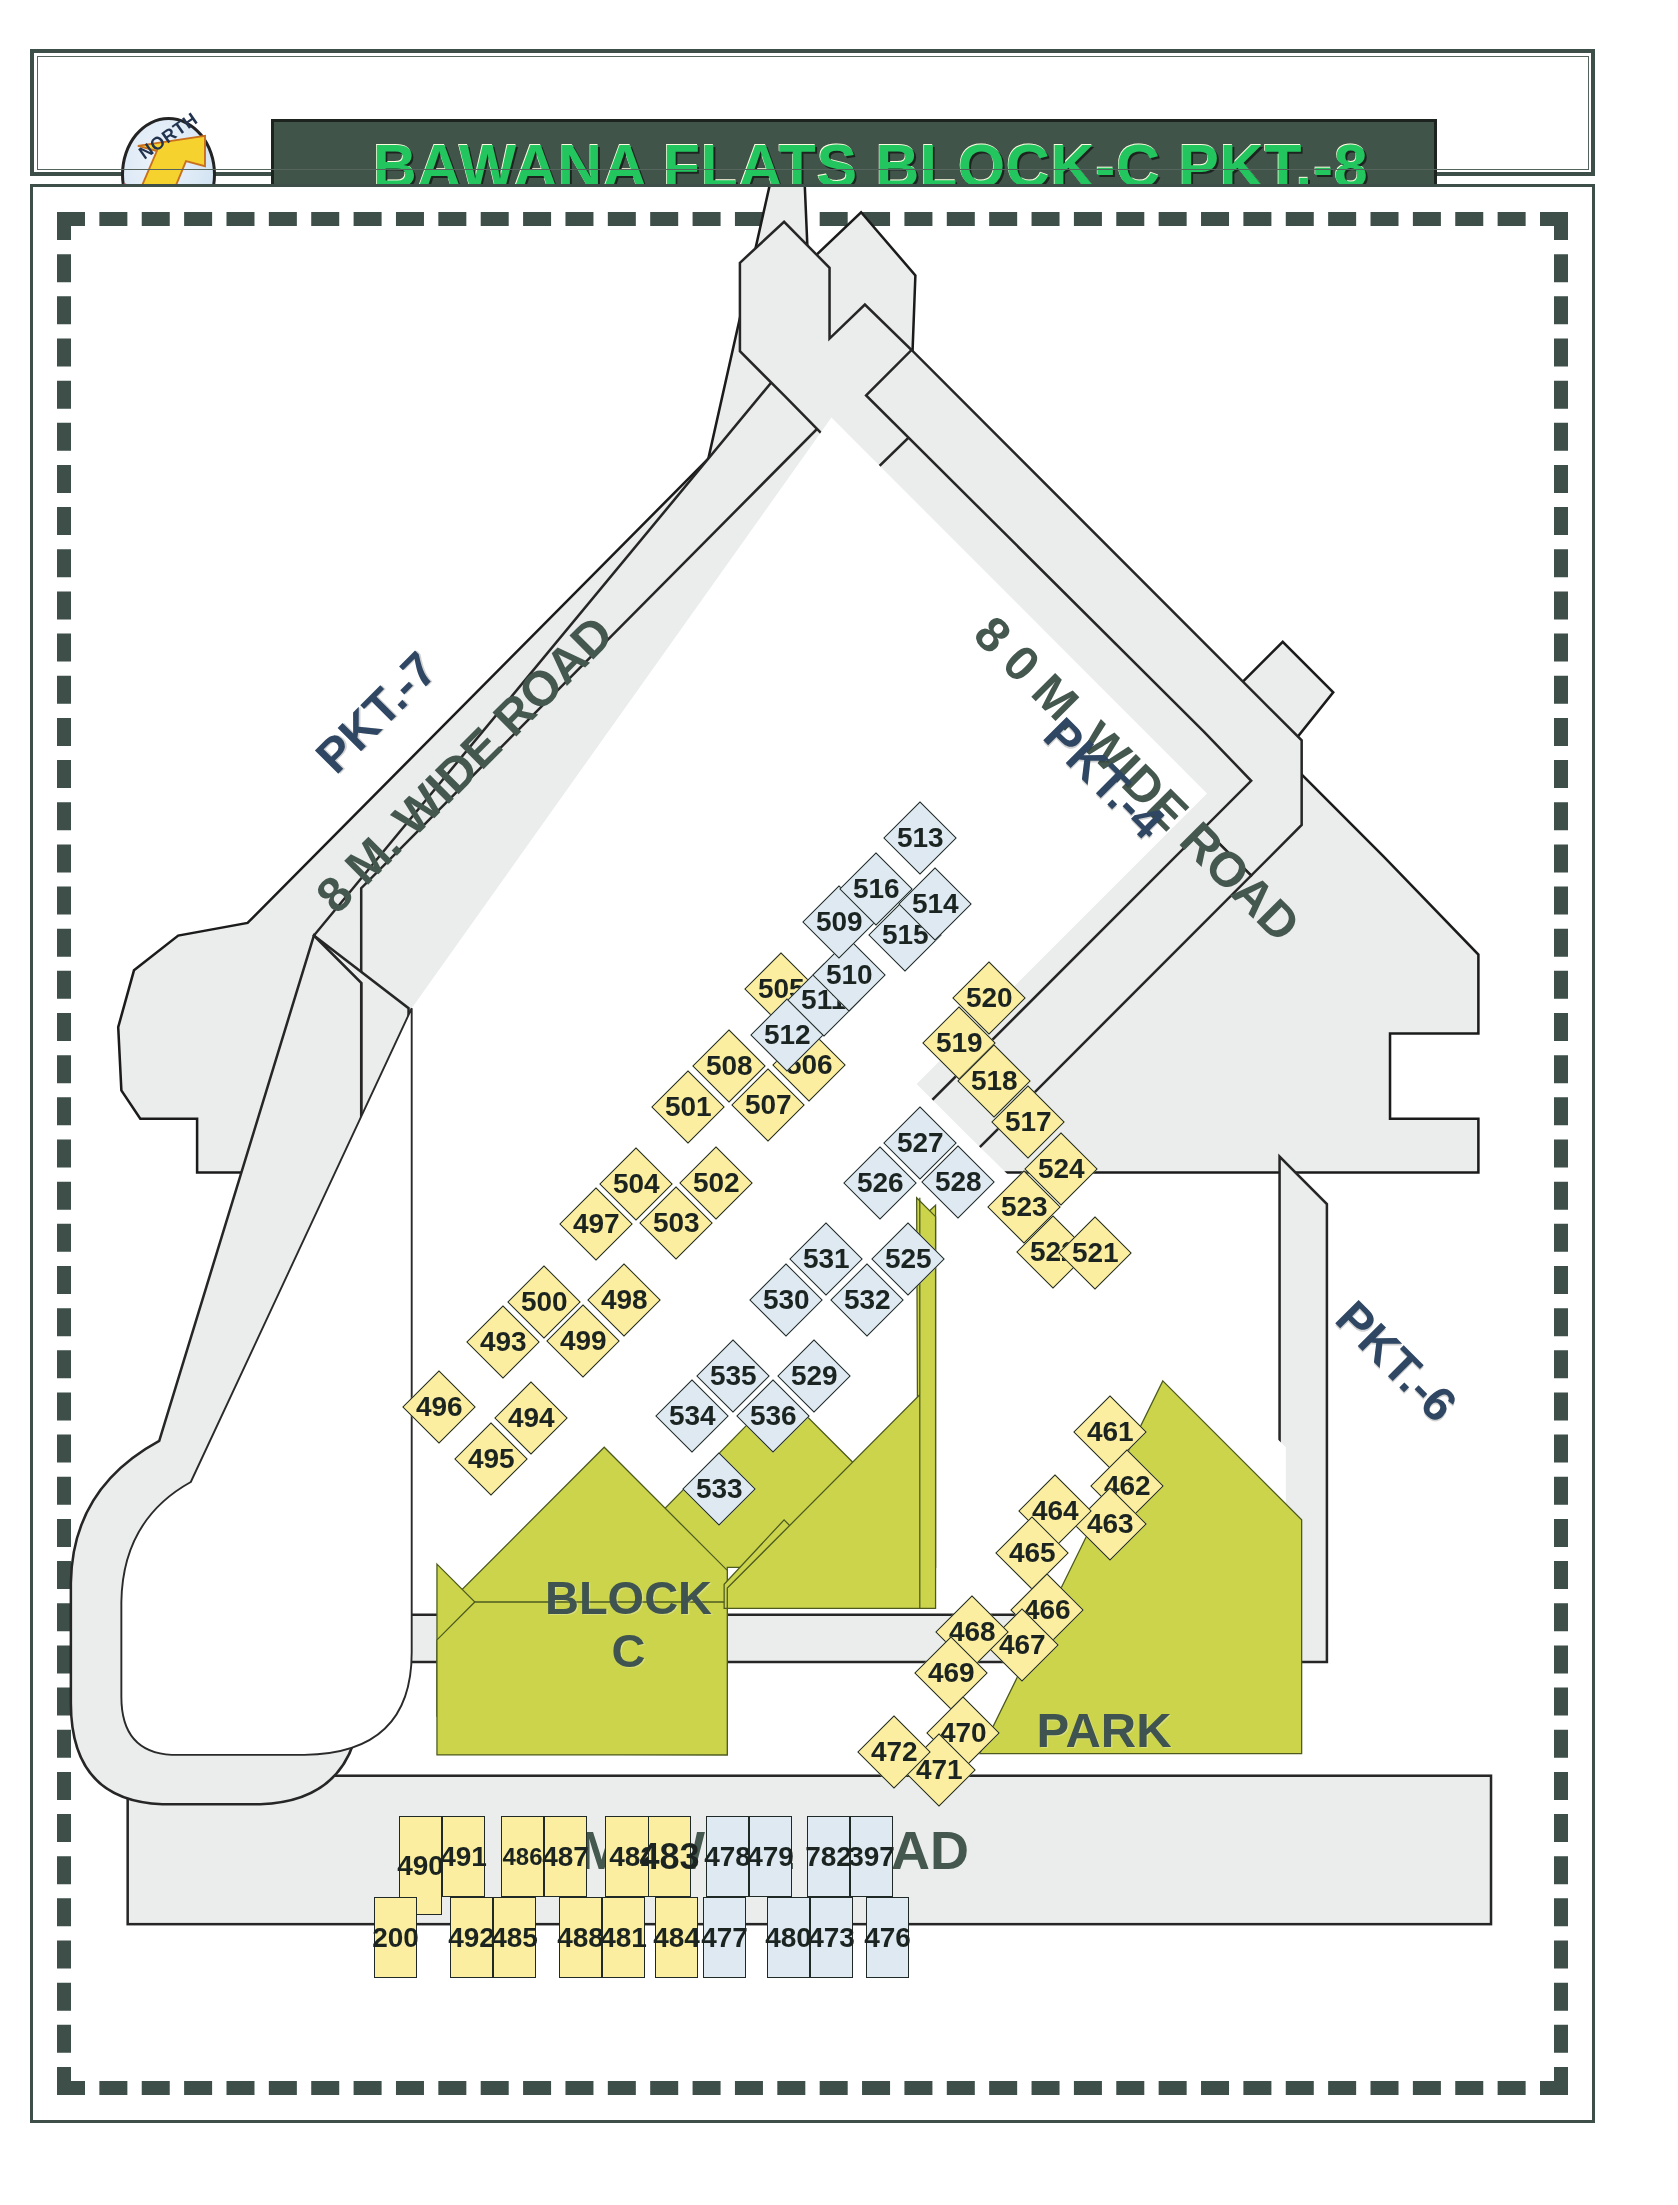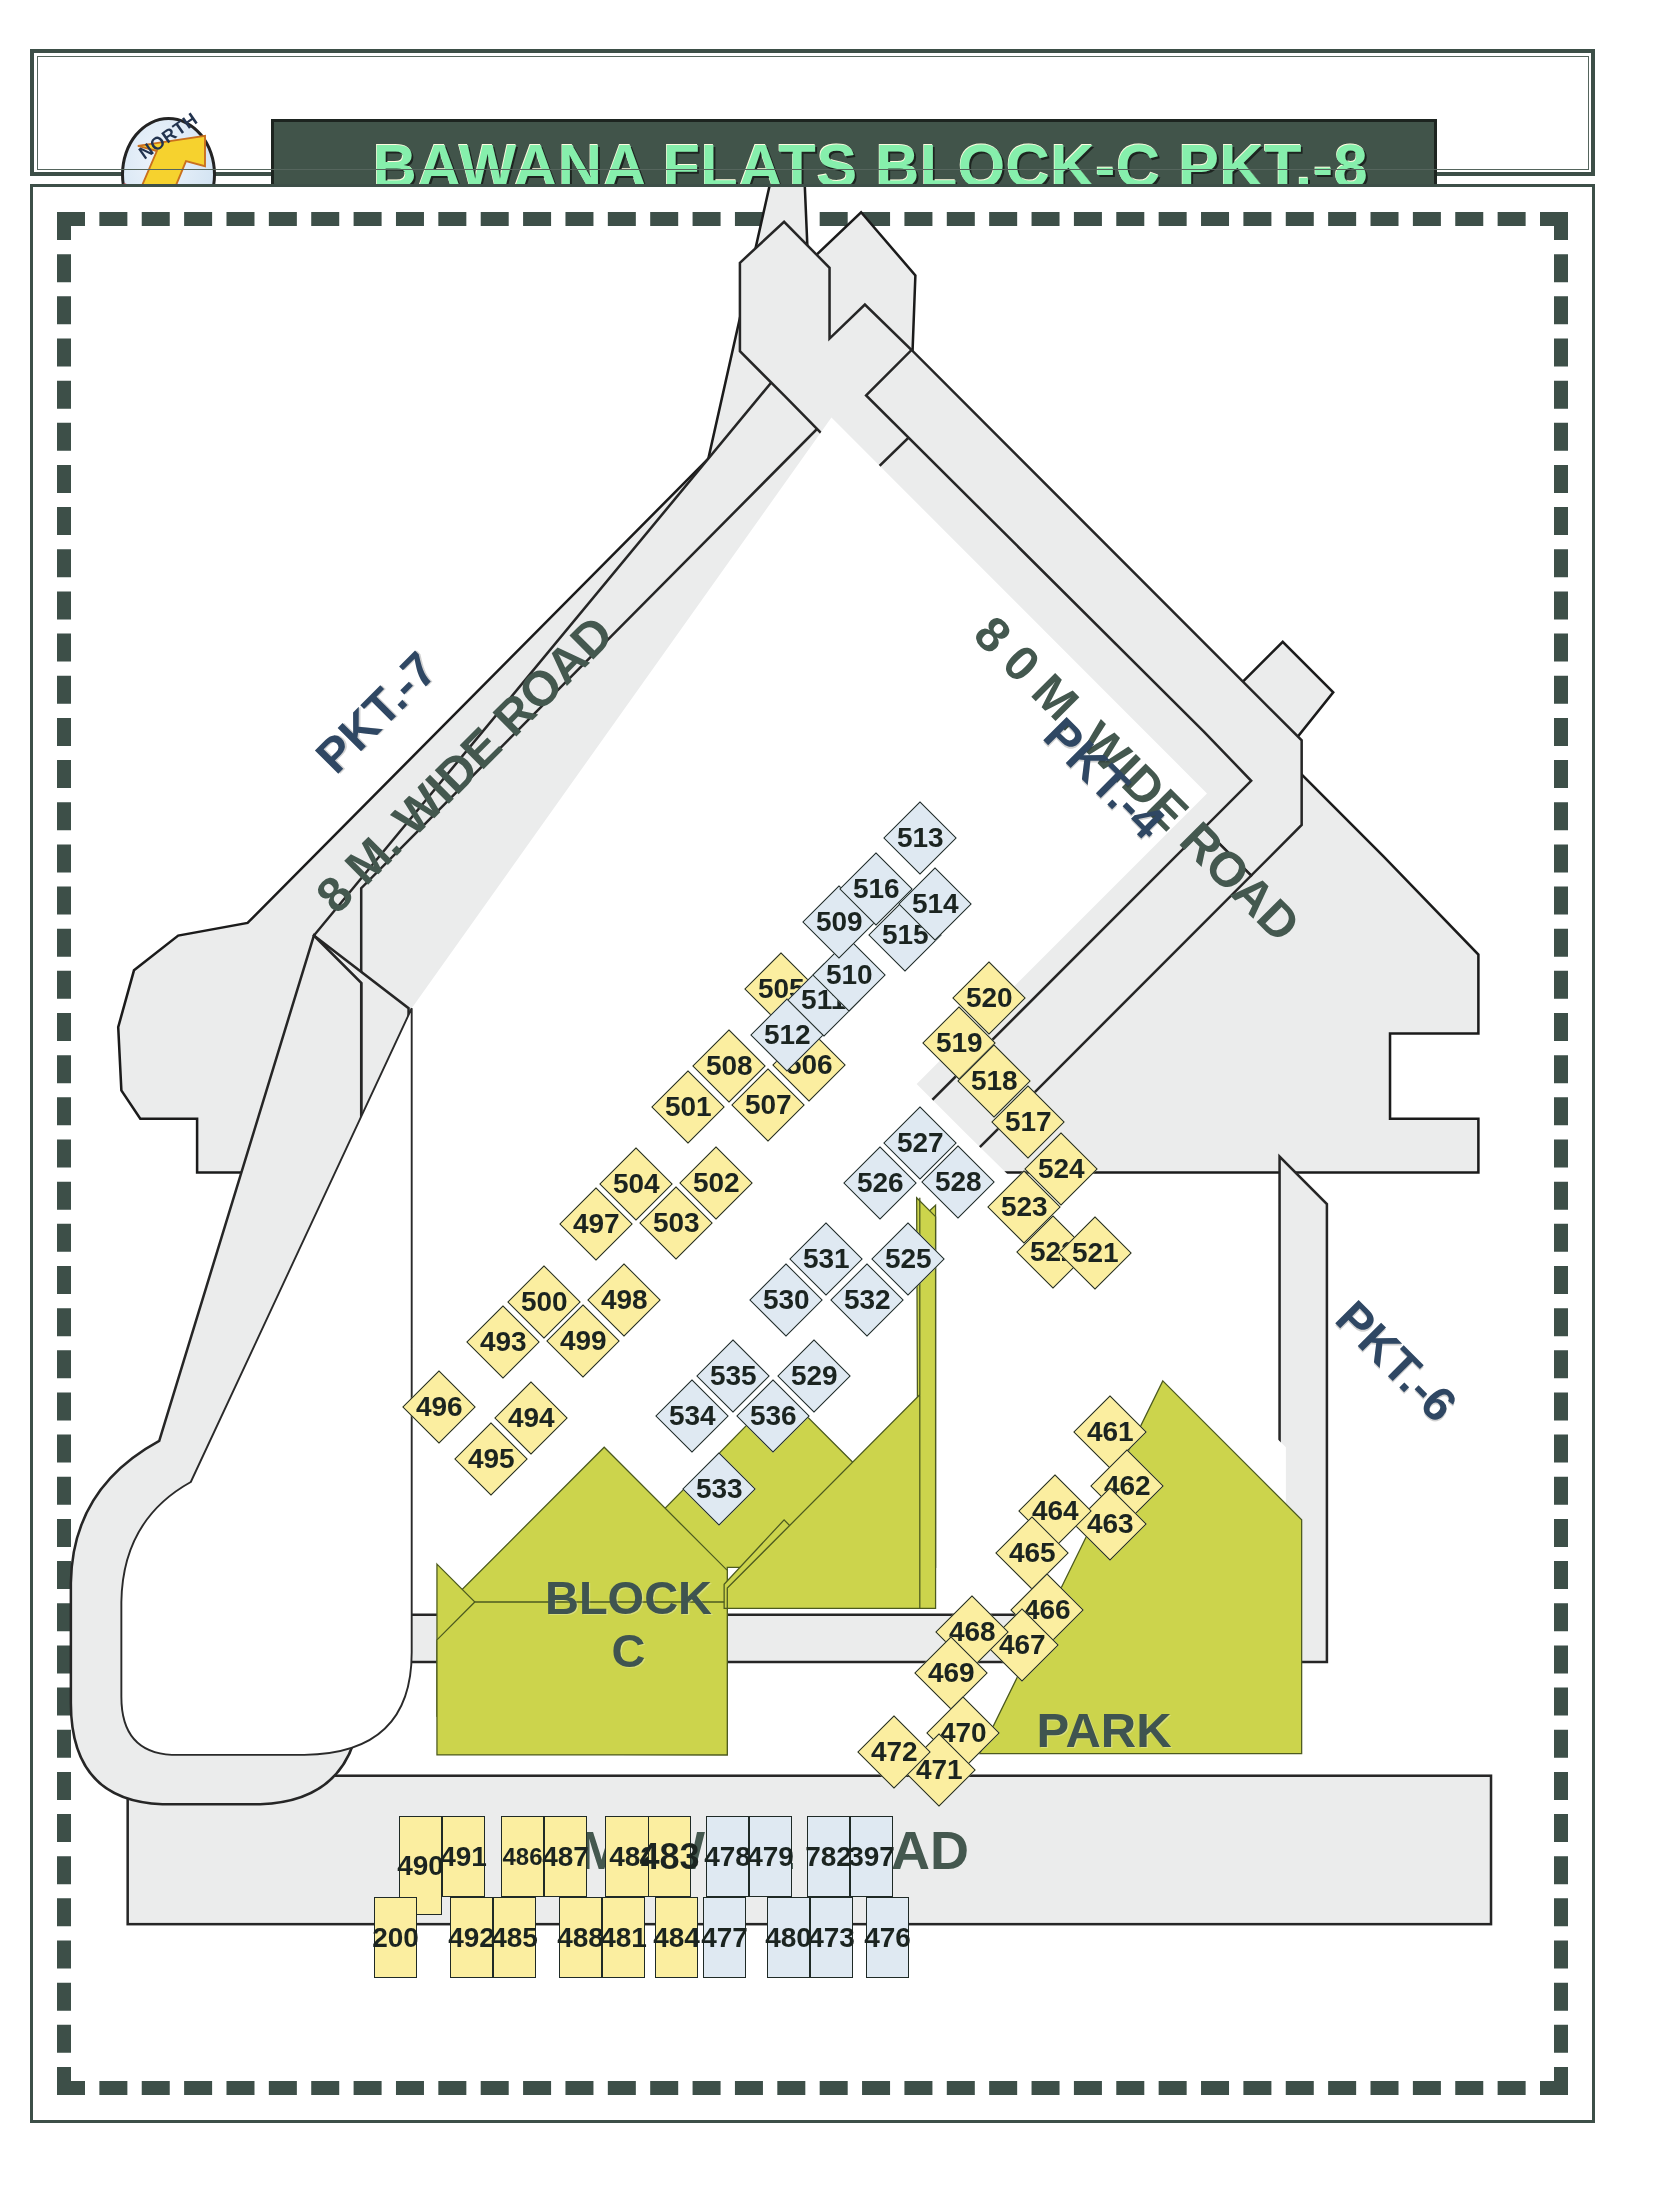--- a/index.html
+++ b/index.html
@@ -22,21 +22,21 @@
   .compass-n{position:absolute;left:0px;top:61px;font-size:47px;font-weight:bold;color:#e04b4b;
       font-family:"Liberation Serif",serif;transform:rotate(-16deg);text-shadow:0.6px 0.6px 0 #b93636;}
   .compass-arrow{position:absolute;left:28px;top:18px;width:84px;height:76px;}
   .compass-north-txt{position:absolute;left:38px;top:33px;font-size:18px;font-weight:bold;
       color:#22334f;letter-spacing:0.6px;transform:rotate(-35deg);transform-origin:left top;}
 
   
   #title-plate{position:absolute;left:237px;top:66px;width:1166px;height:94px;
       background:#41544a;border:3.8px solid #1d2420;box-sizing:border-box;
       display:flex;align-items:center;justify-content:center;}
-  #title-text{font-size:61px;font-weight:bold;color:#86efac;letter-spacing:0.6px;
+  #title-text{font-size:61px;font-weight:bold;color:#22c55e;letter-spacing:0.6px;
       font-family:"Liberation Sans",sans-serif;
       text-shadow:1.9px 1.9px 0 #1d2420, -0.6px -0.6px 0 #fffbe0;white-space:nowrap;margin-left:33px;}
 
   
   #map-frame{position:absolute;left:30px;top:184px;width:1565px;height:1939px;
       border:3.2px solid #3d4f48;background:#ffffff;box-sizing:border-box;}
   #dashborder{position:absolute;left:24px;top:25px;right:24px;bottom:25px;box-sizing:border-box;
       border:14px dashed #3d4f48;}
   #mapsvg{position:absolute;left:0;top:0;width:100%;height:100%;}
 

